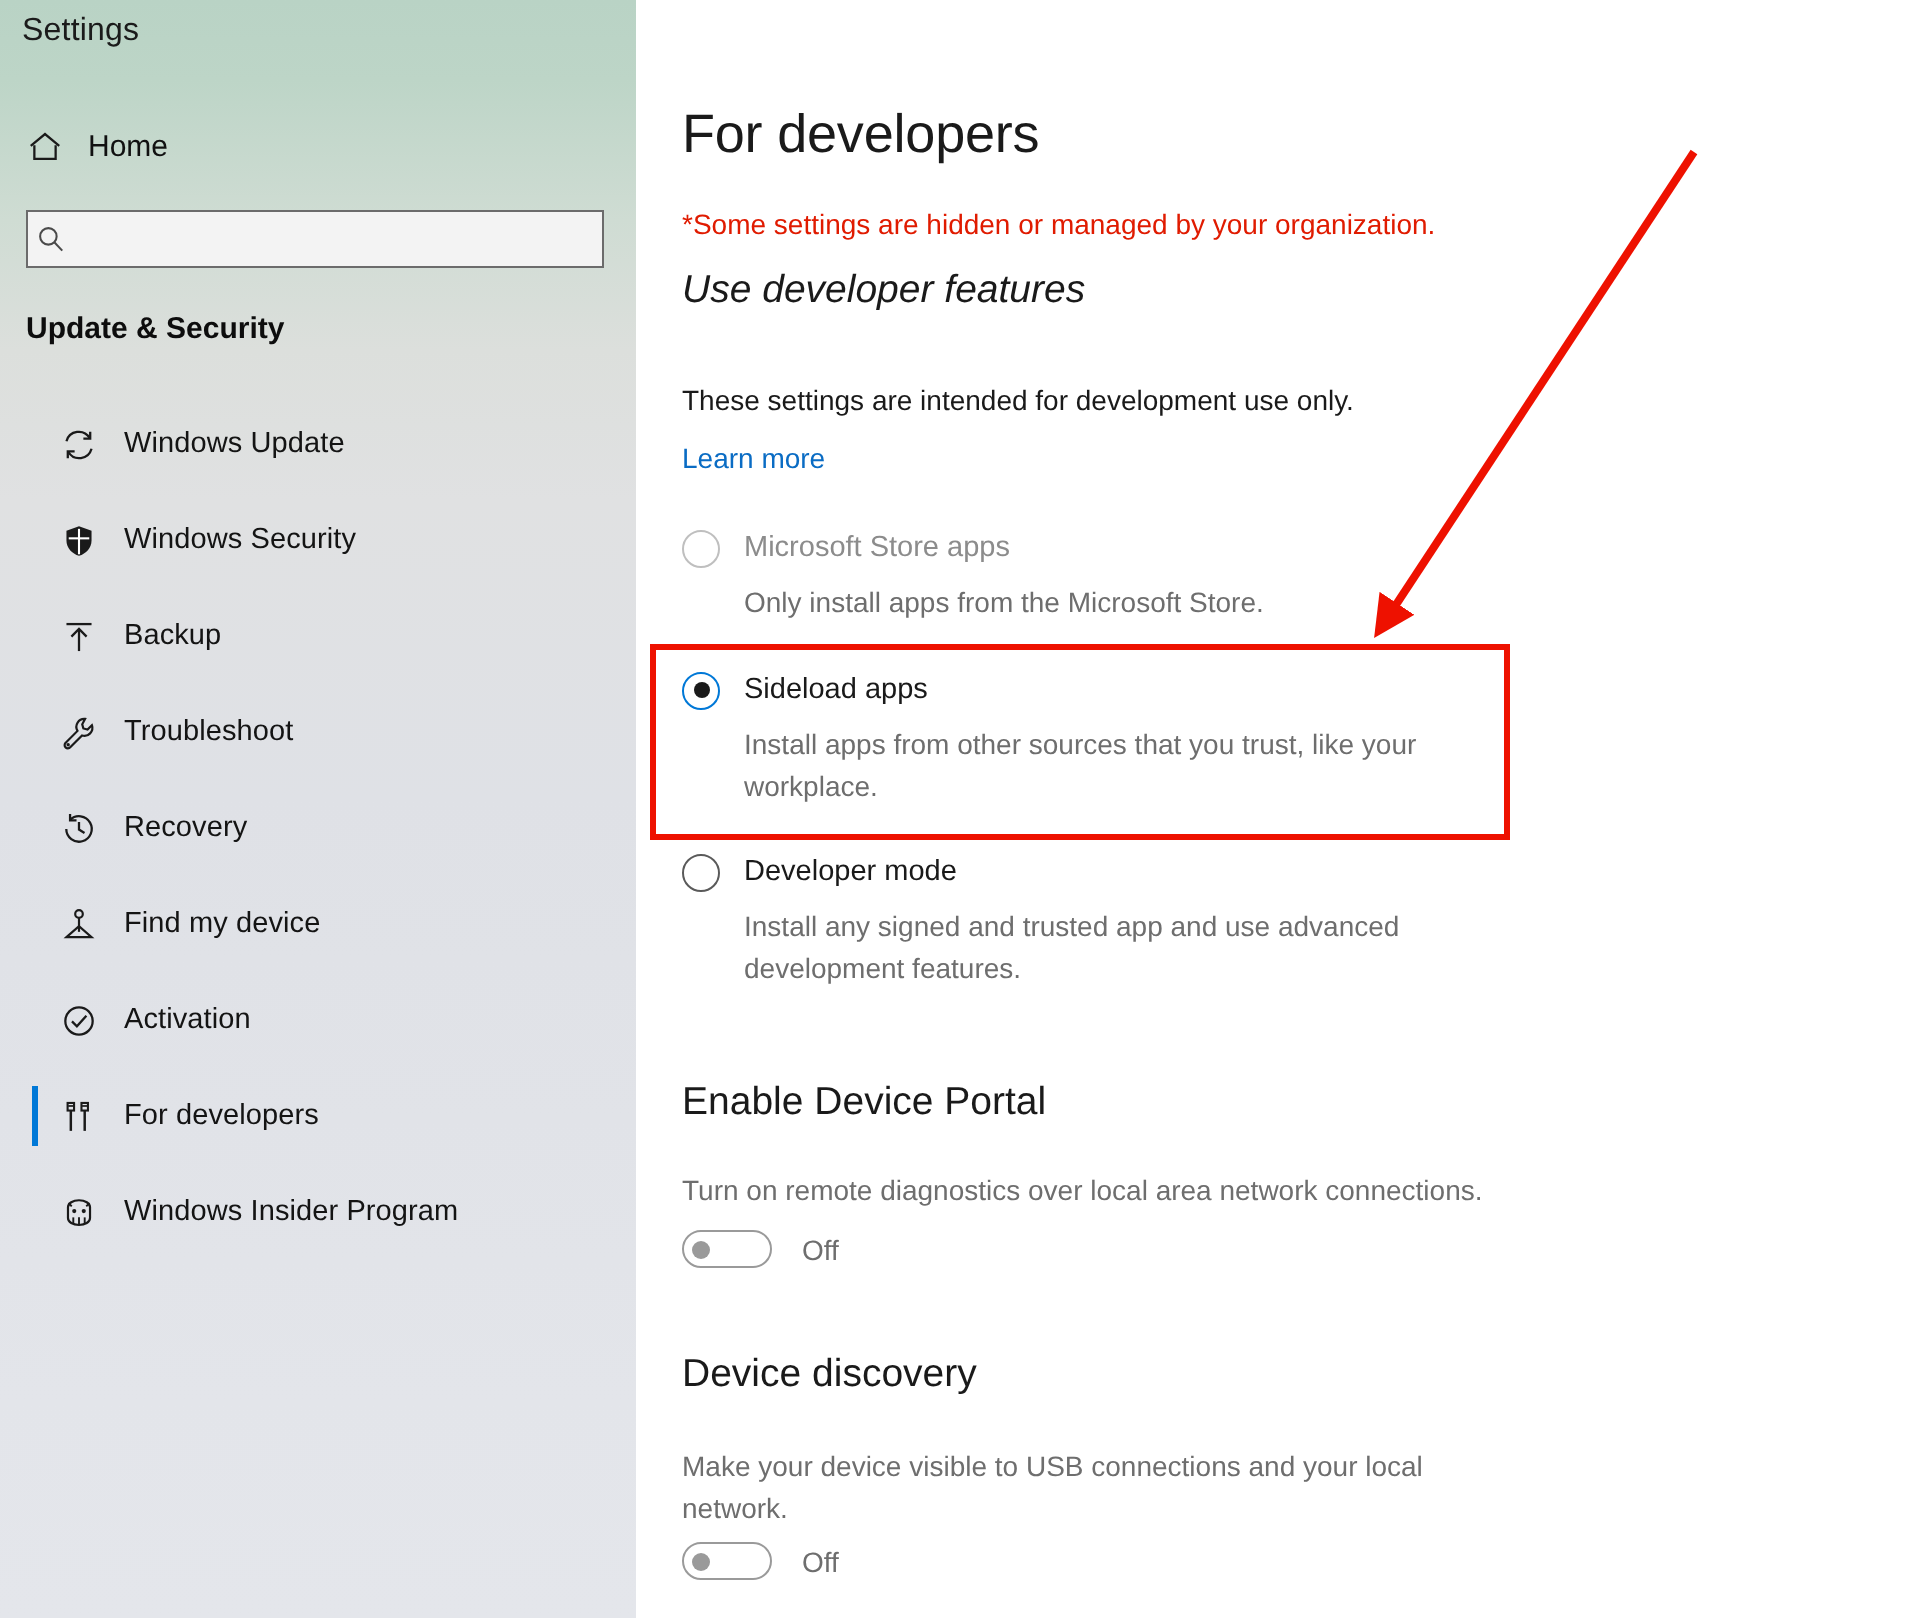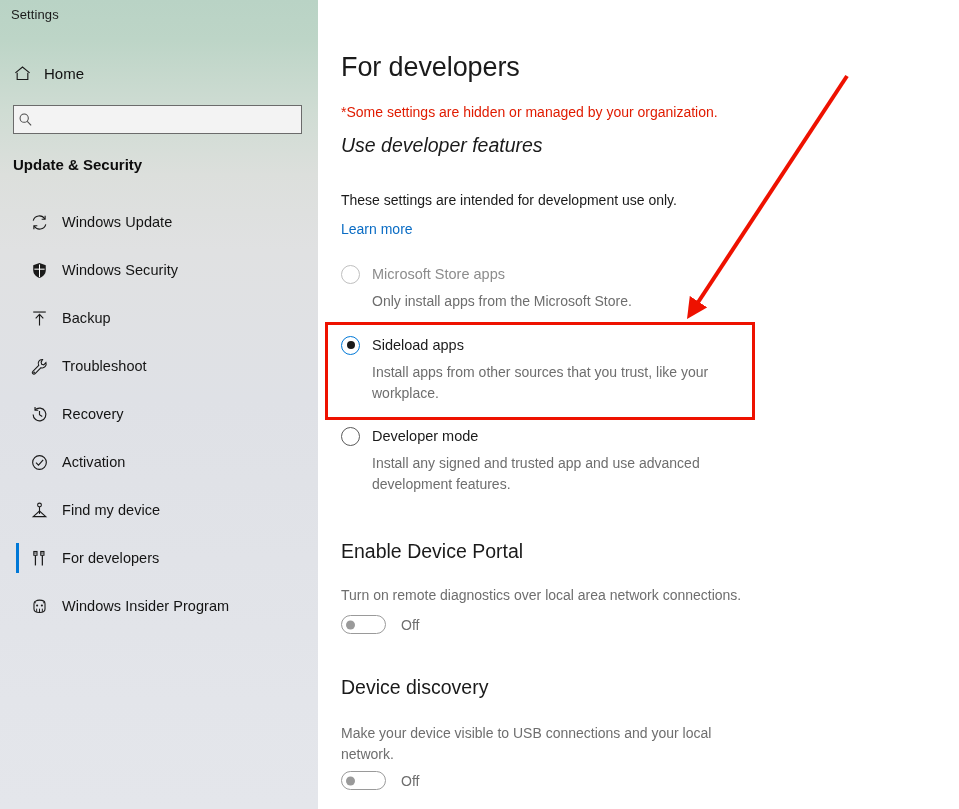--- a/index.html
+++ b/index.html
@@ -31,21 +31,21 @@
         #e0e1e2 250px,
         #dfe1e6 400px,
         #e1e3e8 560px,
         #e3e5ea 700px,
         #e4e6eb 809px);
   }
   .win-title {
     position: absolute;
     left: 11px;
     top: 7px;
-    font-size: 13px;
+    font-size: 16px;
     color: #1b1b1b;
     letter-spacing: .1px;
   }
   .home-row {
     position: absolute;
     left: 0;
     top: 58px;
     width: 332px;
     height: 30px;
     display: flex;
@@ -344,37 +344,37 @@
             <path d="M10 6.3v4.0l2.9 1.8" fill="none" stroke="#1a1a1a" stroke-width="1.2"></path>
           </svg>
         </span>
         <span class="lbl">Recovery</span>
       </div>
 
       <div class="nav-item">
 
         <span class="ico">
           <svg width="19" height="19" viewBox="0 0 20 20">
-            <circle cx="10" cy="10" r="7.2" fill="none" stroke="#1a1a1a" stroke-width="1.2"></circle>
-            <path d="M6.3 10.2l2.6 2.6 5.0-5.6" fill="none" stroke="#1a1a1a" stroke-width="1.2"></path>
-          </svg>
-        </span>
-        <span class="lbl">Activation</span>
-      </div>
-
-      <div class="nav-item">
-
-        <span class="ico">
-          <svg width="19" height="19" viewBox="0 0 20 20">
             <circle cx="10" cy="4.2" r="2.0" fill="none" stroke="#1a1a1a" stroke-width="1.15"></circle>
             <line x1="10" y1="6.3" x2="10" y2="13.6" stroke="#1a1a1a" stroke-width="1.15"></line>
             <path d="M3.4 16.4L10 10.6l6.6 5.8z" fill="none" stroke="#1a1a1a" stroke-width="1.15"></path>
           </svg>
         </span>
         <span class="lbl">Find my device</span>
+      </div>
+
+      <div class="nav-item">
+
+        <span class="ico">
+          <svg width="19" height="19" viewBox="0 0 20 20">
+            <circle cx="10" cy="10" r="7.2" fill="none" stroke="#1a1a1a" stroke-width="1.2"></circle>
+            <path d="M6.3 10.2l2.6 2.6 5.0-5.6" fill="none" stroke="#1a1a1a" stroke-width="1.2"></path>
+          </svg>
+        </span>
+        <span class="lbl">Activation</span>
       </div>
 
       <div class="nav-item selected">
         <span class="accent"></span>
         <span class="ico">
           <svg width="19" height="19" viewBox="0 0 20 20">
             <rect x="4.0" y="2.6" width="3.4" height="4.0" fill="none" stroke="#1a1a1a" stroke-width="1.1"></rect>
             <line x1="5.7" y1="6.7" x2="5.7" y2="17.3" stroke="#1a1a1a" stroke-width="1.3"></line>
             <rect x="11.3" y="2.6" width="3.4" height="4.0" fill="none" stroke="#1a1a1a" stroke-width="1.1"></rect>
             <line x1="13.0" y1="6.7" x2="13.0" y2="17.3" stroke="#1a1a1a" stroke-width="1.3"></line>

